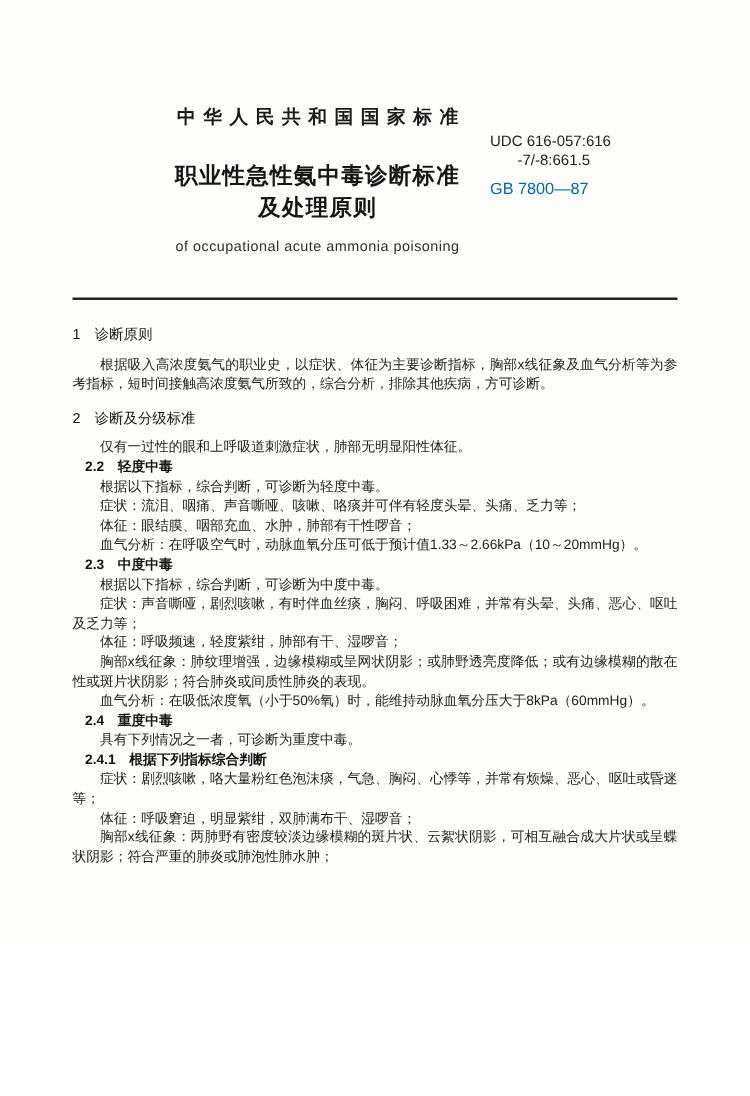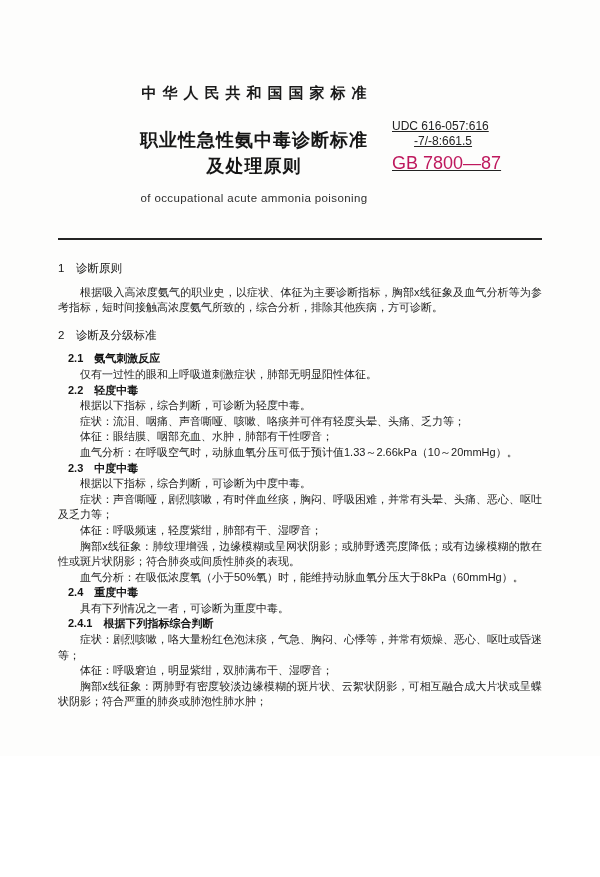--- a/index.html
+++ b/index.html
@@ -23,25 +23,25 @@
   }
   .title-cn{
     margin-top:24px;font-size:18px;font-weight:bold;letter-spacing:1px;
     line-height:26px;color:#161616;
   }
   .title-en{
     margin-top:11px;font-size:11.5px;color:#2e2e2e;letter-spacing:.4px;
     line-height:17px;
   }
   .udc-block{
-    position:absolute;left:392px;top:119px;font-size:12px;color:#222;
-    line-height:15px;white-space:nowrap;text-decoration:underline;
+    position:absolute;left:392px;top:106px;font-size:12px;color:#222;
+    line-height:15px;white-space:nowrap;
   }
   .udc-line2{padding-left:22px;}
-  .gb-number{margin-top:7px;font-size:18px;color:#be185d;}
+  .gb-number{margin-top:7px;font-size:13px;color:#0369a1;}
   
   .rule-top{
     position:absolute;left:58px;top:238px;width:484px;height:0;
     border-top:2px solid #242424;
   }
   
   .doc-body{
     position:absolute;left:58px;top:249px;width:484px;
     font-size:11px;line-height:15.6px;color:#1c1c1c;
   }
@@ -88,21 +88,20 @@
     <div class="udc-line2">-7/-8:661.5</div>
     <div class="gb-number">GB 7800—87</div>
   </div>
 
   <div class="rule-top"></div>
 
   <div class="doc-body">
     <div class="h1">1　诊断原则</div>
     <p class="para">根据吸入高浓度氨气的职业史，以症状、体征为主要诊断指标，胸部x线征象及血气分析等为参考指标，短时间接触高浓度氨气所致的，综合分析，排除其他疾病，方可诊断。</p>
     <div class="h1">2　诊断及分级标准</div>
-    <div class="h2">2.1　氨气刺激反应</div>
     <p class="para">仅有一过性的眼和上呼吸道刺激症状，肺部无明显阳性体征。</p>
     <div class="h2">2.2　轻度中毒</div>
     <p class="para">根据以下指标，综合判断，可诊断为轻度中毒。</p>
     <p class="para">症状：流泪、咽痛、声音嘶哑、咳嗽、咯痰并可伴有轻度头晕、头痛、乏力等；</p>
     <p class="para">体征：眼结膜、咽部充血、水肿，肺部有干性啰音；</p>
     <p class="para">血气分析：在呼吸空气时，动脉血氧分压可低于预计值1.33～2.66kPa（10～20mmHg）。</p>
     <div class="h2">2.3　中度中毒</div>
     <p class="para">根据以下指标，综合判断，可诊断为中度中毒。</p>
     <p class="para">症状：声音嘶哑，剧烈咳嗽，有时伴血丝痰，胸闷、呼吸困难，并常有头晕、头痛、恶心、呕吐及乏力等；</p>
     <p class="para">体征：呼吸频速，轻度紫绀，肺部有干、湿啰音；</p>

